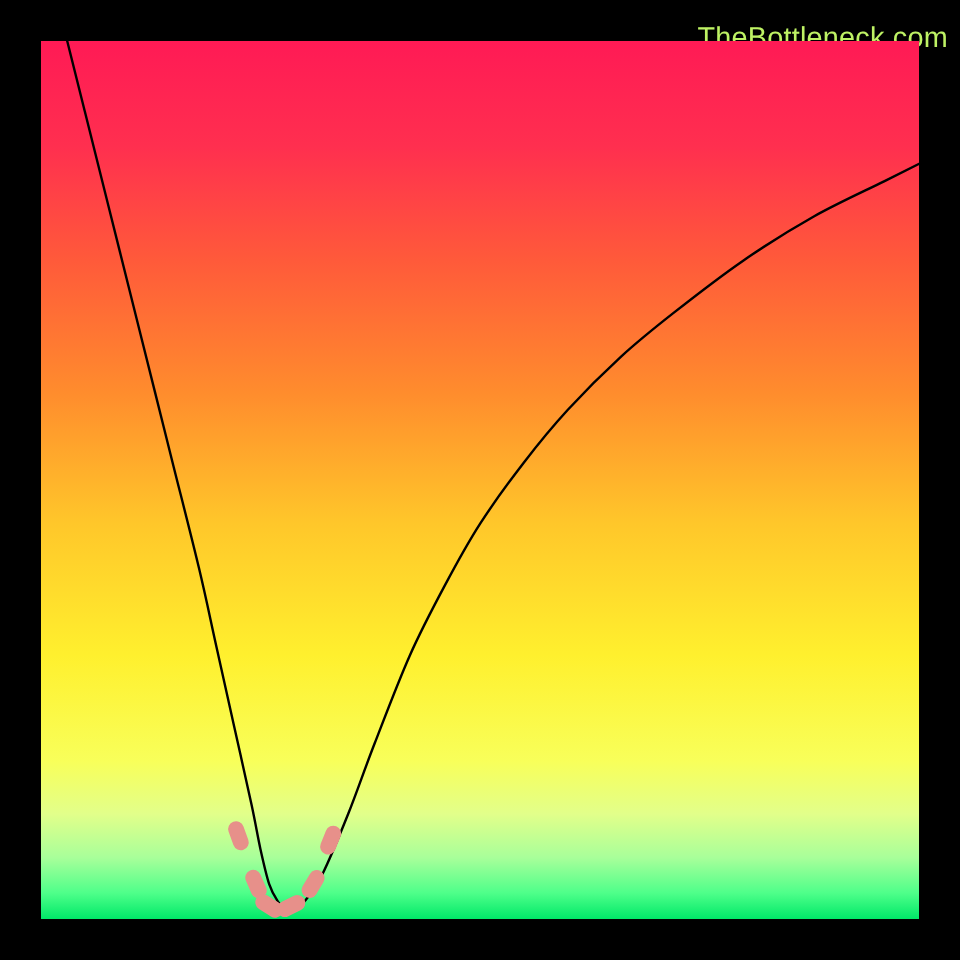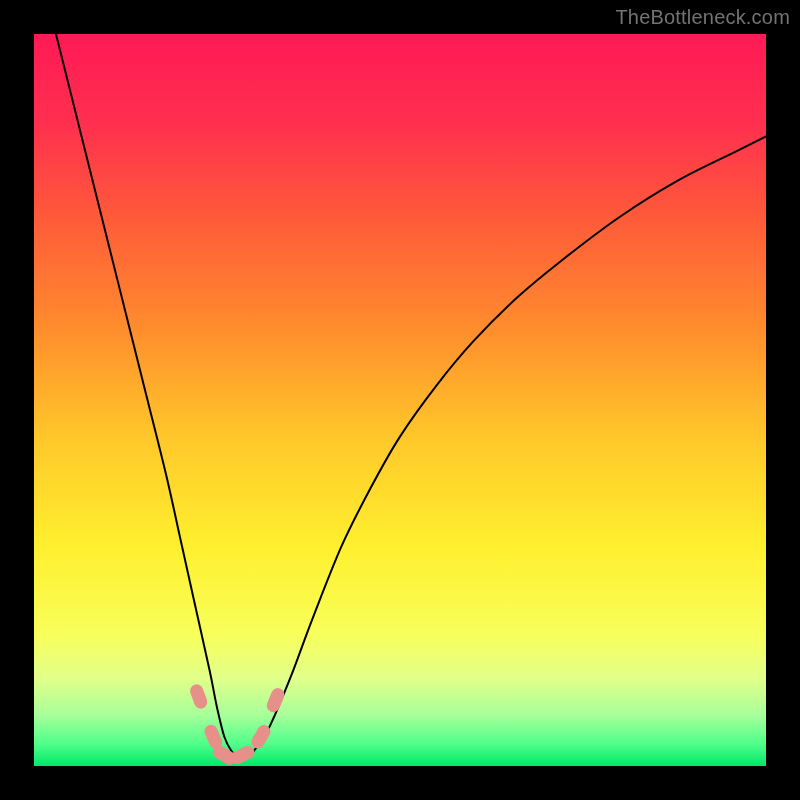--- a/index.html
+++ b/index.html
@@ -29,24 +29,24 @@
   }
   .gradient {
     position: absolute;
     left: 0;
     top: 0;
     width: 100%;
     height: 100%;
   }
   .watermark {
     position: absolute;
-    top: 6px;
+    top: 18px;
     right: 10px;
-    color: #737373;
-    font-size: 20px;
+    color: #bef264;
+    font-size: 24px;
     letter-spacing: 0.2px;
     font-weight: 400;
   }
   svg.curve {
     position: absolute;
     left: 0;
     top: 0;
     width: 732px;
     height: 732px;
     overflow: visible;

